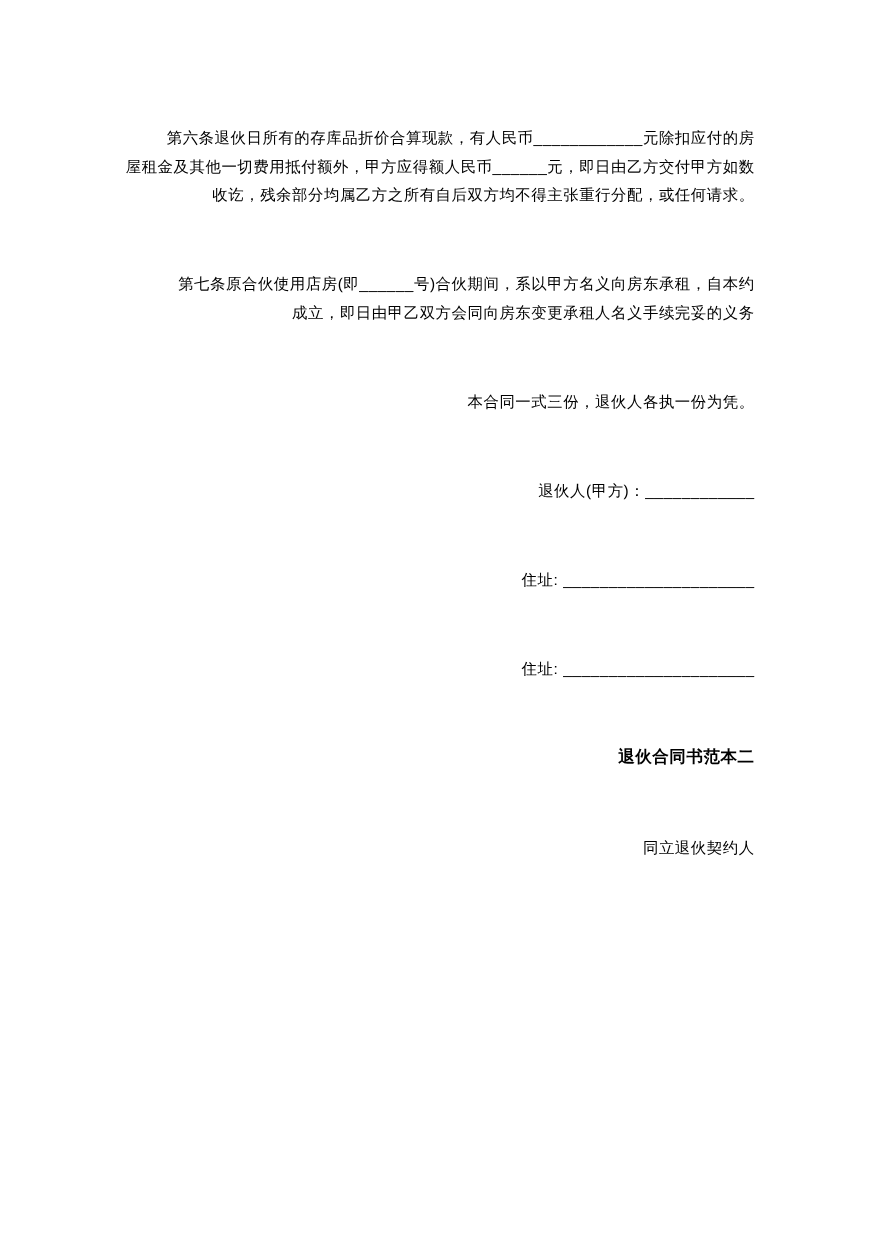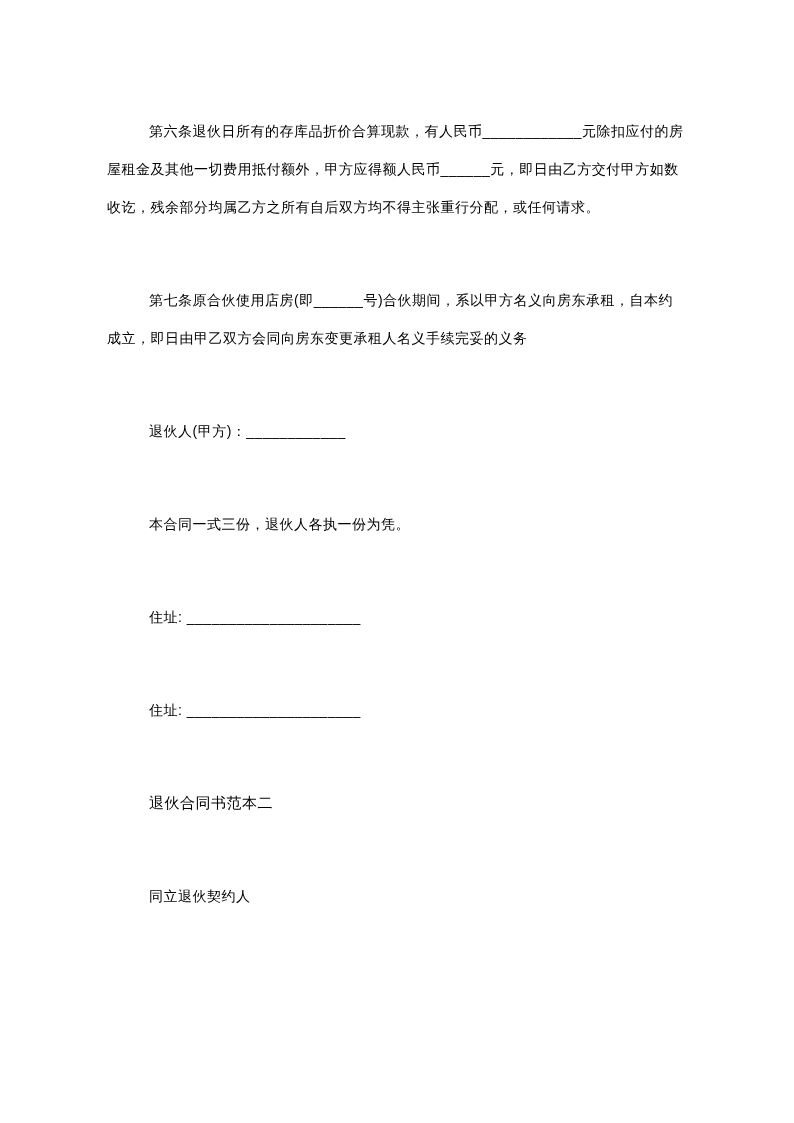--- a/index.html
+++ b/index.html
@@ -18,41 +18,42 @@
   .page {
     box-sizing: border-box;
     width: 794px;
     height: 1123px;
     background: #ffffff;
     padding: 112px 108px 0 107px;
   }
   .para {
     margin: 0 0 55px 0;
     font-size: 14px;
-    line-height: 38px;
+    line-height: 26px;
     text-indent: 42px;
     letter-spacing: 0.5px;
     word-break: break-all;
+    text-align: right;
   }
   .para.heading {
-    font-weight: normal;
+    font-weight: bold;
     font-size: 15px;
   }
 </style>
 </head>
 <body>
 
 <div class="page">
   <p class="para">第六条退伙日所有的存库品折价合算现款，有人民币____________元除扣应付的房屋租金及其他一切费用抵付额外，甲方应得额人民币______元，即日由乙方交付甲方如数收讫，残余部分均属乙方之所有自后双方均不得主张重行分配，或任何请求。</p>
 
   <p class="para">第七条原合伙使用店房(即______号)合伙期间，系以甲方名义向房东承租，自本约成立，即日由甲乙双方会同向房东变更承租人名义手续完妥的义务</p>
 
+  <p class="para">本合同一式三份，退伙人各执一份为凭。</p>
+
   <p class="para">退伙人(甲方)：____________</p>
-
-  <p class="para">本合同一式三份，退伙人各执一份为凭。</p>
 
   <p class="para">住址: _____________________</p>
 
 
   <p class="para">住址: _____________________</p>
 
 
   <p class="para heading">退伙合同书范本二</p>
 
   <p class="para">同立退伙契约人</p>

